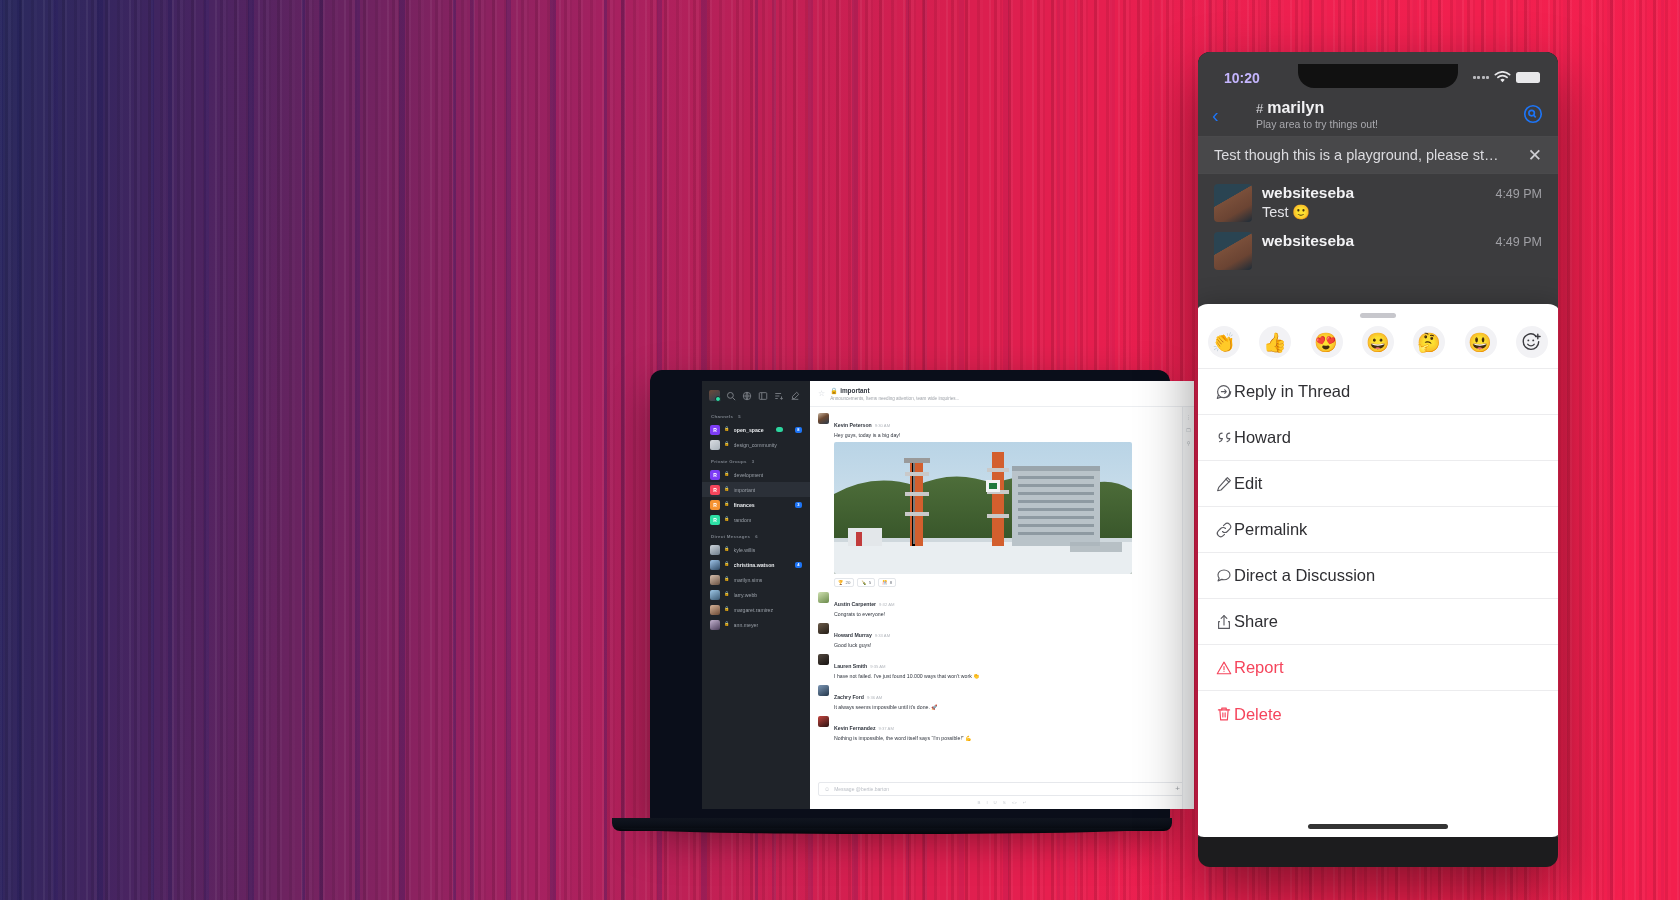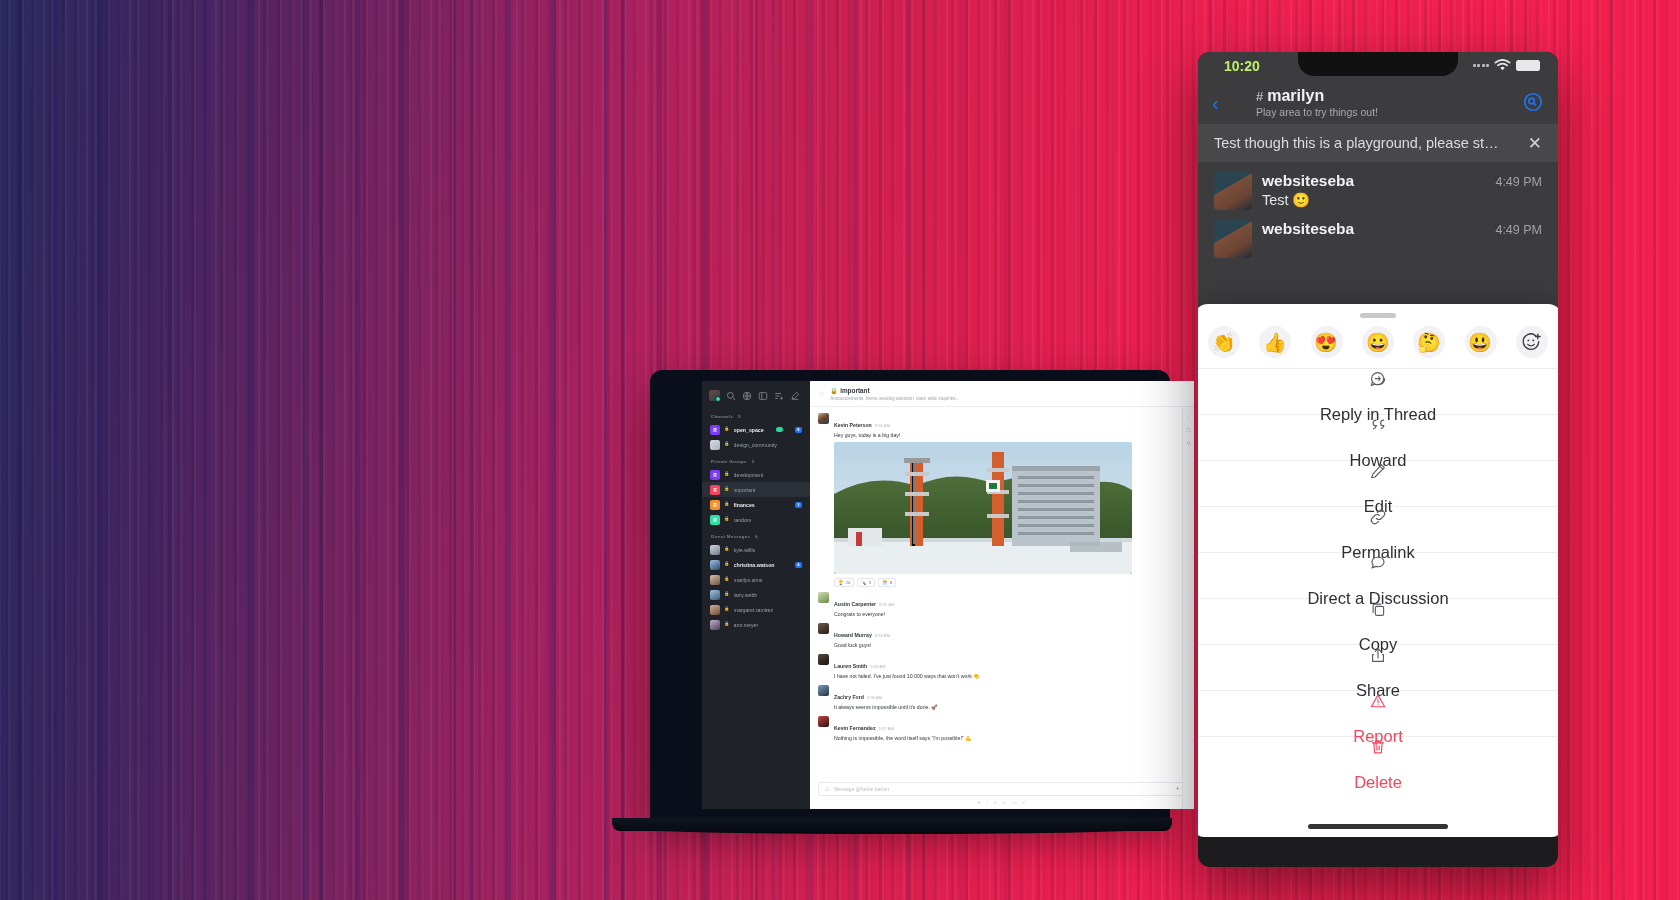--- a/index.html
+++ b/index.html
@@ -150,21 +150,21 @@
   .tl-dot { width:11px; height:11px; border-radius:50%; }
   .tl-red{background:#ff5f57}.tl-yellow{background:#febc2e}.tl-green{background:#28c840}
   #sim-title { color:#e7e7ea; font-size:12.5px; margin-left:8px; font-weight:400; }
   #sim-tbtns { margin-left:auto; display:flex; gap:8px; }
   .tb-btn { width:46px; height:20px; border-radius:5px; background:#545457; display:flex; align-items:center; justify-content:center; }
   .tb-btn svg { width:15px; height:15px; fill:#f2f2f4; }
 
   #sim-screen { position:relative; height:785px; background:#2a2a2c; overflow:hidden; }
   
   #sim-app { position:absolute; inset:0; background:#3c3c3e; }
-  #sim-statusbar { height:30px; position:relative; color:#bef264; }
+  #sim-statusbar { height:30px; position:relative; color:#c4b5fd;margin-top:12px; }
   #sim-notch { position:absolute; left:50%; transform:translateX(-50%); top:0; width:160px; height:24px;
      background:#111; border-radius:0 0 16px 16px; }
   #sim-time { position:absolute; left:26px; top:6px; font-size:14px; font-weight:600; }
   #sim-right { position:absolute; right:18px; top:7px; display:flex; align-items:center; gap:5px; }
   .sb-sig { display:flex; align-items:flex-end; gap:1.5px; }
   .sb-sig i { width:3px; background:#b9b9bd; border-radius:1px; display:block; }
   .sb-batt { width:24px; height:11px; border-radius:2.5px; background:#e8e8ea; }
 
   #sim-navbar { height:42px; display:flex; align-items:center; padding:0 14px; position:relative; }
   #sim-back { color:#1d74f5; font-size:20px; line-height:1; }
@@ -195,22 +195,22 @@
     position:absolute; left:-4px; right:-4px; bottom:0; top:252px;
     background:#fff; border-radius:14px 14px 10px 10px;
     box-shadow: 0 -2px 26px rgba(0,0,0,0.22);
   }
   #sheet-grab { width:36px; height:5px; border-radius:3px; background:#c7c7cc; margin: 9px auto 0 auto; }
   #emoji-row { display:flex; align-items:center; justify-content:space-between; padding: 8px 14px 10px 14px; }
   .emoji-btn { width:32px; height:32px; border-radius:50%; background:#f2f2f5;
      display:flex; align-items:center; justify-content:center; font-size:19px; line-height:1; }
   .emoji-btn.plus svg { width:21px; height:21px; }
   #menu { border-top:1px solid #ececee; }
-  .menu-item { height:46px; display:flex; align-items:center; gap:16px; padding:0 20px;
-     border-bottom:1px solid #ececee;flex-direction:column; }
+  .menu-item { height:46px; display:flex; align-items:center; padding:0 20px;
+     border-bottom:1px solid #ececee; }
   .menu-item:last-child { border-bottom:none; }
   .mi-ico { width:20px; height:20px; flex:none; display:flex; align-items:center; justify-content:center; }
   .mi-ico svg { width:18px; height:18px; fill:none; stroke:#5a5a60; stroke-width:1.5; stroke-linecap:round; stroke-linejoin:round; }
   .mi-label { font-size:16.5px; color:#2f2f33; }
   .menu-item.danger .mi-ico svg { stroke:#f5455c; }
   .menu-item.danger .mi-label { color:#f5455c; }
   #home-ind { position:absolute; left:50%; transform:translateX(-50%); bottom:8px;
      width:140px; height:5px; border-radius:3px; background:#111; opacity:.85; }
 </style>
 </head>
@@ -628,29 +628,20 @@
 
           <div class="menu-item">
             <span class="mi-ico">
               <svg viewBox="0 0 24 24">
                   <path d="M20 10.5c0 3.6-3.6 6.5-8 6.5-1 0-2-.2-2.9-.5L4 18.5l1.5-3.6A6.6 6.6 0 014 10.5C4 6.9 7.6 4 12 4s8 2.9 8 6.5z"></path>
                 </svg>
             </span>
             <span class="mi-label">Direct a Discussion</span>
           </div>
 
-          <div class="menu-item">
-            <span class="mi-ico">
-              <svg viewBox="0 0 24 24">
-                  <rect x="8.5" y="8.5" width="11" height="12" rx="2"></rect>
-                  <path d="M15.5 5.5h-8a2 2 0 00-2 2v9"></path>
-                </svg>
-            </span>
-            <span class="mi-label">Copy</span>
-          </div>
 
           <div class="menu-item">
             <span class="mi-ico">
               <svg viewBox="0 0 24 24">
                   <path d="M12 16V3.5"></path>
                   <path d="M8.2 7.2L12 3.4l3.8 3.8"></path>
                   <path d="M6 11.5H4.8v9h14.4v-9H18"></path>
                 </svg>
             </span>
             <span class="mi-label">Share</span>

